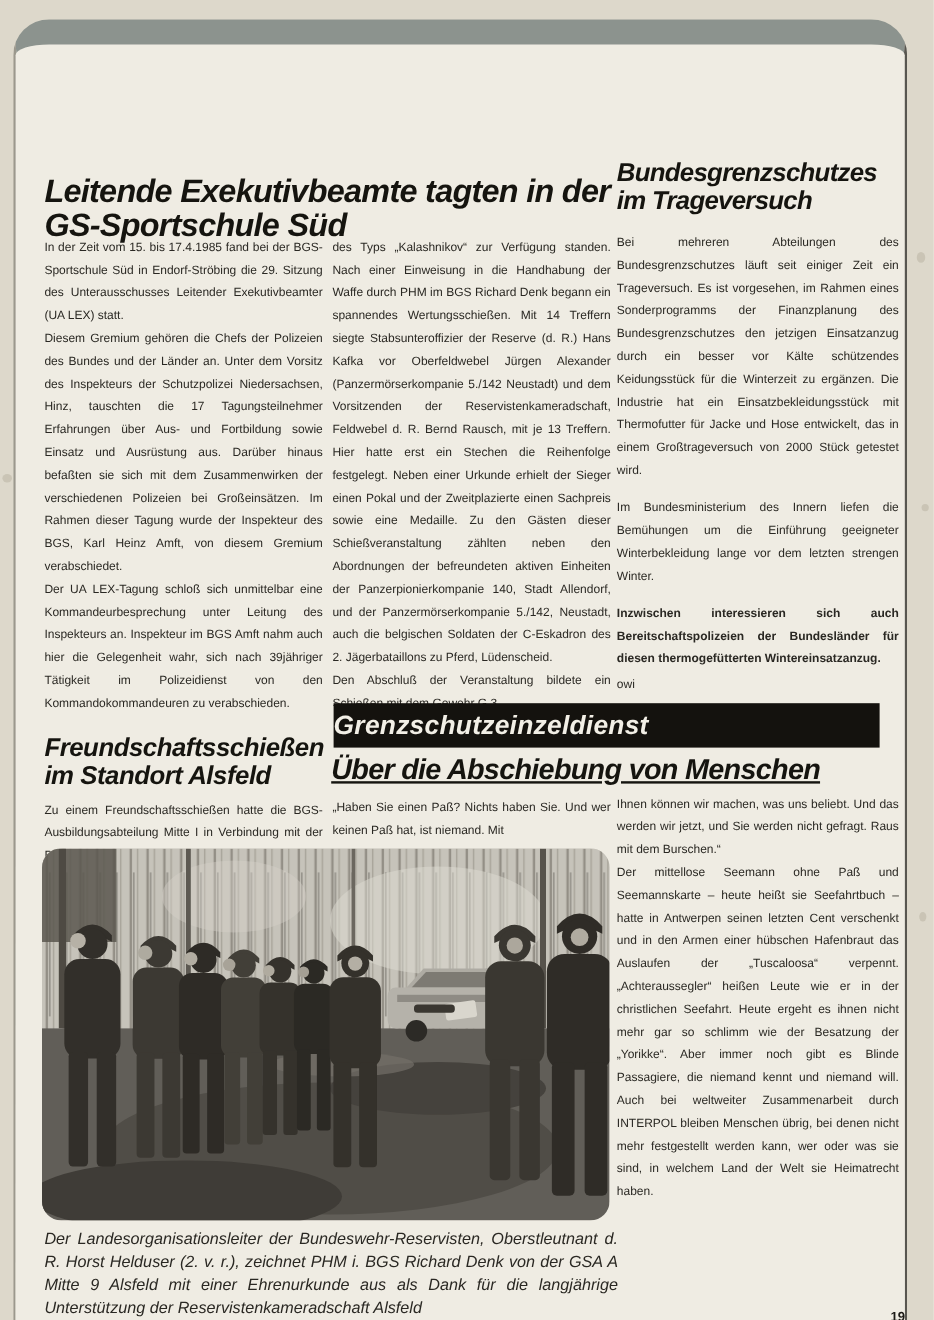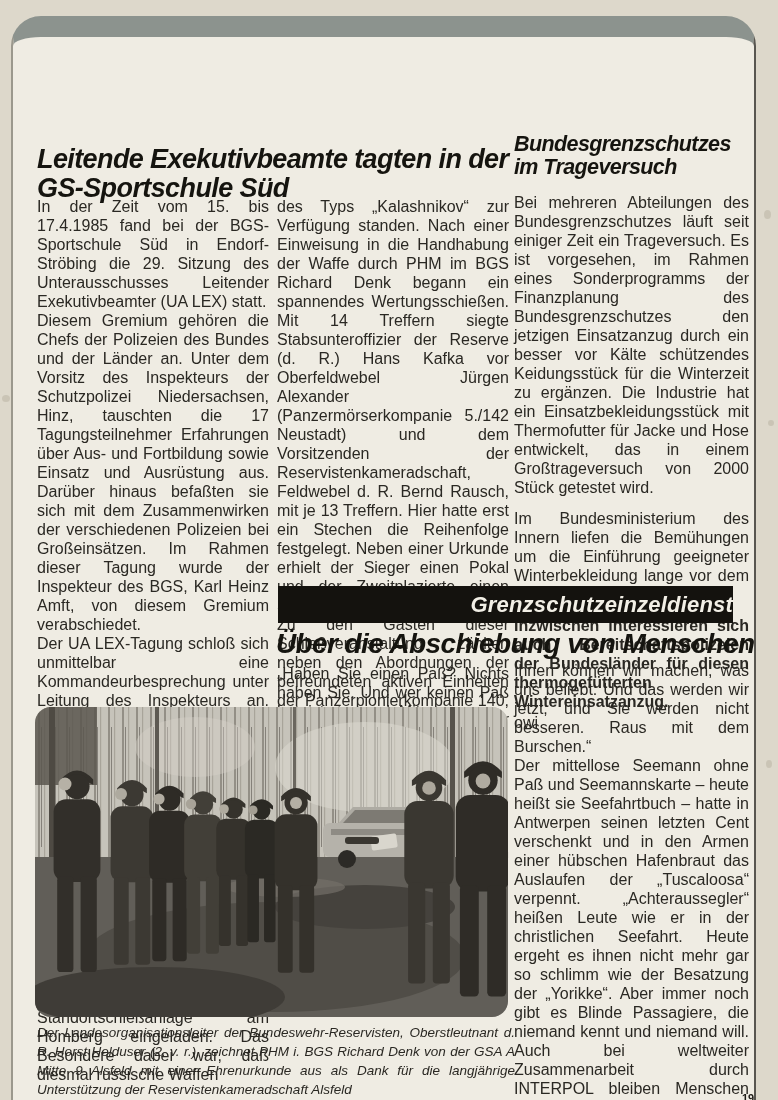--- a/index.html
+++ b/index.html
@@ -20,31 +20,31 @@
   }
   .content{position:absolute;left:0;top:0;right:0;bottom:0;}
   .abs{position:absolute;}
   h1,h2,h3,p{margin:0;padding:0;}
   .headline{
     font-weight:bold;font-style:italic;color:#15140f;
     letter-spacing:-0.6px;line-height:1.07;
   }
   .h-lex{font-size:27px;}
   .h-sub{font-size:21.5px;letter-spacing:-0.4px;}
-  .h-absch{font-size:28px;white-space:nowrap;}
+  .h-absch{font-size:24px;white-space:nowrap;text-decoration:underline;}
   .body-text p{
-    font-size:16px;line-height:19px;text-align:justify;
+    font-size:10px;line-height:19px;text-align:justify;
     color:#2a2823;
   }
   .gap p{margin-bottom:12px;}
   .credit{text-align:right !important;}
   .sig{text-align:center;}
   .banner{
     background:#14120e;color:#f2efe6;
-    display:flex;align-items:center;justify-content:flex-end;
+    display:flex;align-items:center;justify-content:flex-start;
     font-weight:bold;font-style:italic;font-size:22px;
     letter-spacing:0.2px;
   }
   .caption{
     font-size:13.5px;line-height:19px;font-style:italic;color:#2a2823;
     text-align:justify;
   }
   .pagenum{font-size:11px;font-weight:bold;color:#1c1a16;}
   .photo-wrap{border-radius:16px;overflow:hidden;background:#c9c6be;}
   .photo-wrap svg{display:block;}
@@ -86,21 +86,21 @@
       <span>Grenzschutzeinzeldienst</span>
     </div>
 
     <h1 class="abs headline h-absch" style="left:263px;top:592px;">Über die Abschiebung von Menschen</h1>
 
     <div class="abs body-text" style="left:264px;top:627px;width:232px;">
       <p>„Haben Sie einen Paß? Nichts haben Sie. Und wer keinen Paß hat, ist niemand. Mit</p>
     </div>
 
     <div class="abs body-text" style="left:501px;top:624px;width:235px;">
-      <p>Ihnen können wir machen, was uns beliebt. Und das werden wir jetzt, und Sie werden nicht besseren. Raus mit dem Burschen.“</p>
+      <p>Ihnen können wir machen, was uns beliebt. Und das werden wir jetzt, und Sie werden nicht gefragt. Raus mit dem Burschen.“</p>
       <p>Der mittellose Seemann ohne Paß und Seemannskarte – heute heißt sie Seefahrtbuch – hatte in Antwerpen seinen letzten Cent verschenkt und in den Armen einer hübschen Hafenbraut das Auslaufen der „Tuscaloosa“ verpennt. „Achteraussegler“ heißen Leute wie er in der christlichen Seefahrt. Heute ergeht es ihnen nicht mehr gar so schlimm wie der Besatzung der „Yorikke“. Aber immer noch gibt es Blinde Passagiere, die niemand kennt und niemand will. Auch bei weltweiter Zusammenarbeit durch INTERPOL bleiben Menschen übrig, bei denen nicht mehr festgestellt werden kann, wer oder was sie sind, in welchem Land der Welt sie Heimatrecht haben.</p>
 
     </div>
 
     <div class="abs photo-wrap" style="left:22px;top:670px;width:473px;height:310px;" title="Schwarzweissfoto: Reservisten und BGS-Beamte in Uniform stehen im Halbkreis auf einem Platz, rechts wird eine Urkunde ueberreicht, im Hintergrund ein Pkw und kahle Baeume">
       <svg viewBox="0 0 473 310" width="473" height="310">
         <defs>
           <symbol id="sol" viewBox="0 0 40 120">
             <path d="M11 8 Q20 -2 29 8 L29 11 Q20 6 11 11 Z"></path>
             <circle cx="20" cy="12" r="7"></circle>

